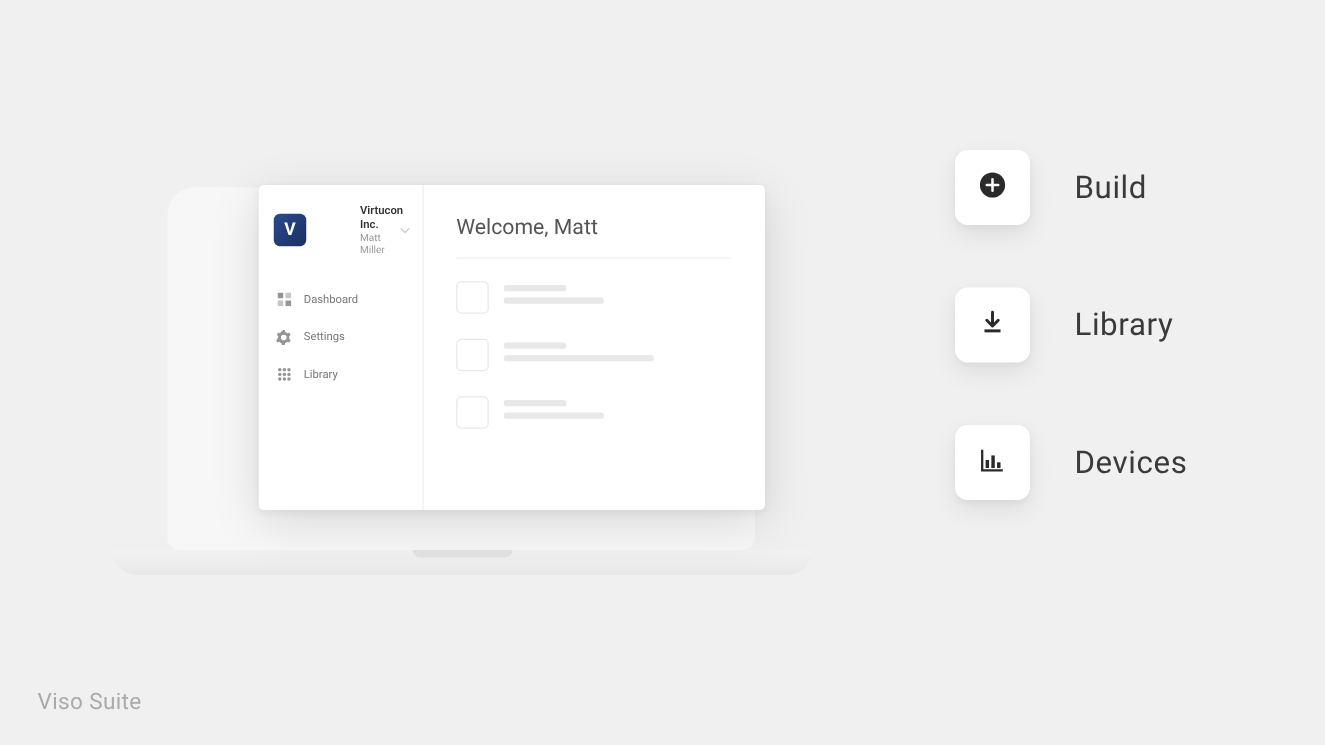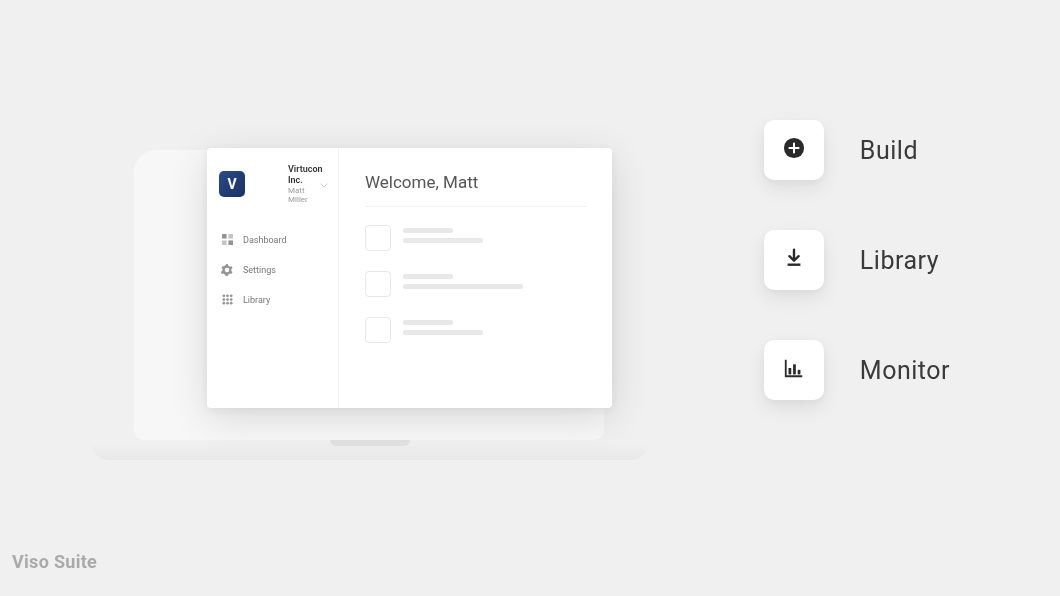--- a/index.html
+++ b/index.html
@@ -238,24 +238,24 @@
     
     .feature-label {
       font-size: 25px;
       font-weight: 400;
       color: #3a3a3a;
       letter-spacing: 0.5px;
     }
     
     .brand-label {
       position: absolute;
-      left: 12px;
+      left: 30px;
       bottom: 24px;
       font-size: 18px;
-      font-weight: 700;
+      font-weight: 400;
       color: #aaa;
       letter-spacing: 0.3px;
     }
   </style>
 </head>
 <body>
 
 <div class="laptop-container">
   <div class="laptop-screen-base"></div>
   <div class="laptop-base">
@@ -374,18 +374,18 @@
     <div class="feature-tile">
       <span>
         <svg width="22" height="22" viewBox="0 0 24 24">
             <path d="M3 3v18h18" stroke="#2a2a2a" stroke-width="2" fill="none"></path>
             <rect x="6" y="12" width="3" height="7" fill="#2a2a2a"></rect>
             <rect x="11" y="8" width="3" height="11" fill="#2a2a2a"></rect>
             <rect x="16" y="14" width="3" height="5" fill="#2a2a2a"></rect>
           </svg>
       </span>
     </div>
-    <span class="feature-label">Monitor</span>
+    <span class="feature-label">Devices</span>
   </div>
 
 </div>
 
 <div class="brand-label">Viso Suite</div>
 
 </body></html>

